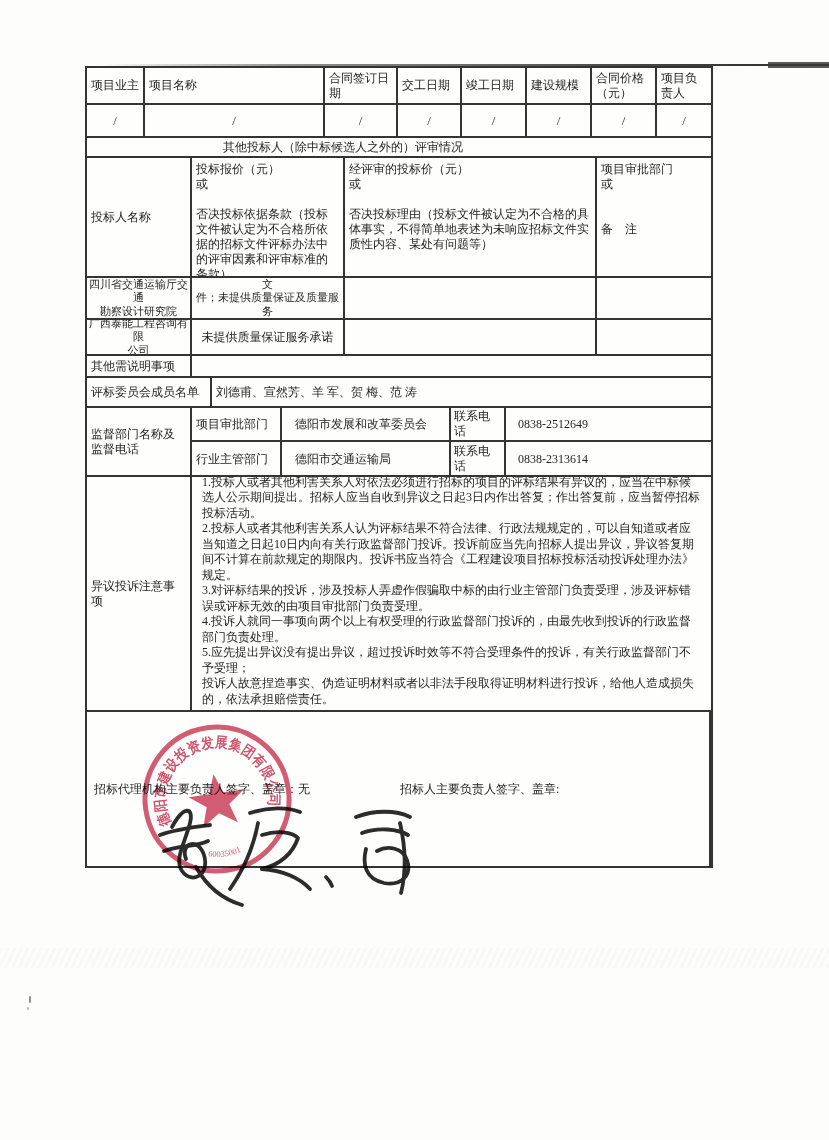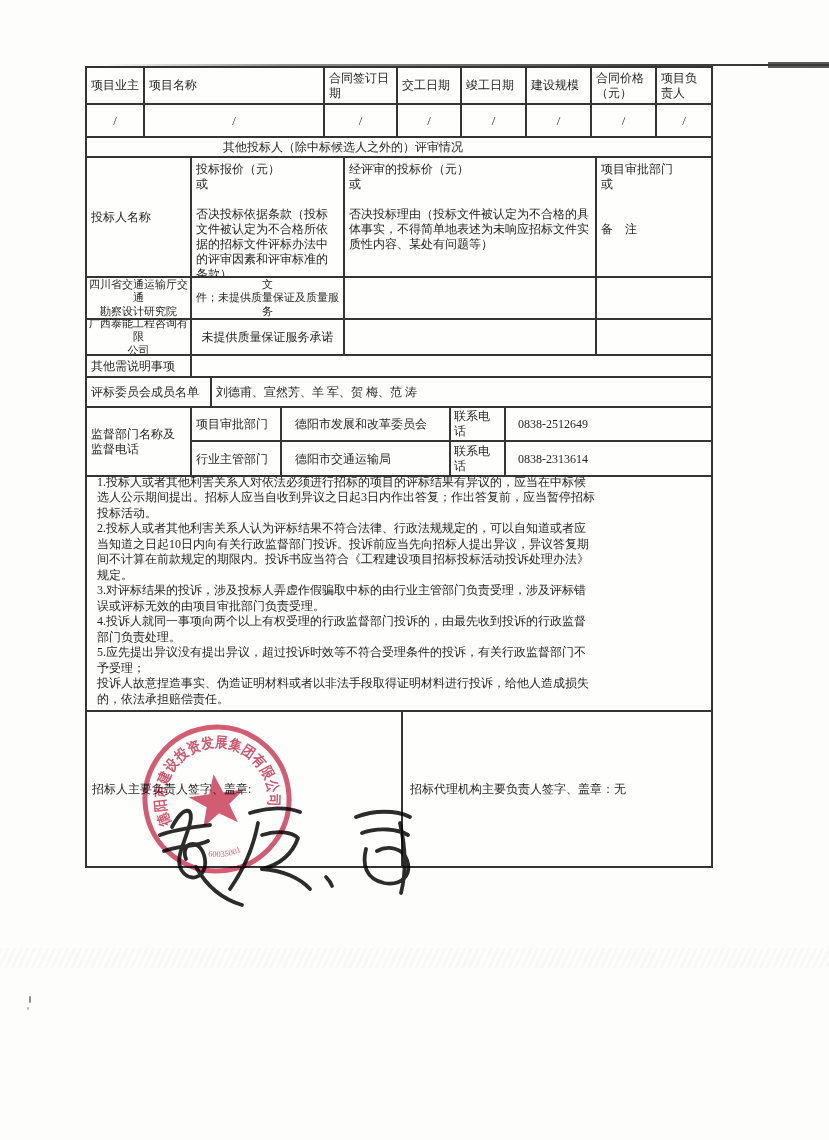--- a/index.html
+++ b/index.html
@@ -212,34 +212,37 @@
             <span>联系电话</span>
           </div>
         <div class="cell vc end" style="width:205px;padding-left:12px">
             <span>0838-2313614</span>
           </div>
       </div>
     </div>
   </div>
 
   <div class="row" style="height:235px">
+    <div class="cell vc" style="width:105px">
+        <span>异议投诉注意事项</span>
+      </div>
     <div class="cell topa end complaint-text ml" style="width:519px"><span class="ml">1.投标人或者其他利害关系人对依法必须进行招标的项目的评标结果有异议的，应当在中标候选人公示期间提出。招标人应当自收到异议之日起3日内作出答复；作出答复前，应当暂停招标投标活动。
 2.投标人或者其他利害关系人认为评标结果不符合法律、行政法规规定的，可以自知道或者应当知道之日起10日内向有关行政监督部门投诉。投诉前应当先向招标人提出异议，异议答复期间不计算在前款规定的期限内。投诉书应当符合《工程建设项目招标投标活动投诉处理办法》规定。
 3.对评标结果的投诉，涉及投标人弄虚作假骗取中标的由行业主管部门负责受理，涉及评标错误或评标无效的由项目审批部门负责受理。
 4.投诉人就同一事项向两个以上有权受理的行政监督部门投诉的，由最先收到投诉的行政监督部门负责处理。
 5.应先提出异议没有提出异议，超过投诉时效等不符合受理条件的投诉，有关行政监督部门不予受理；
 投诉人故意捏造事实、伪造证明材料或者以非法手段取得证明材料进行投诉，给他人造成损失的，依法承担赔偿责任。</span></div>
   </div>
 
   <div class="row last" style="height:154px">
+    <div class="cell vc sig-label end" style="width:308px;padding-left:7px">
+        <span>招标代理机构主要负责人签字、盖章：无</span>
+      </div>
     <div class="cell vc sig-label" style="width:316px;padding-left:5px">
         <span>招标人主要负责人签字、盖章:</span>
-      </div>
-    <div class="cell vc sig-label end" style="width:308px;padding-left:7px">
-        <span>招标代理机构主要负责人签字、盖章：无</span>
       </div>
   </div>
 </div>
 
 <svg class="stamp" viewBox="0 0 170 170">
   <defs>
     <path id="arcTop" d="M 36.1,102.8 A 52,52 0 1 1 133.9,102.8" fill="none"></path>
     <path id="arcBottom" d="M 47.7,129.4 A 58,58 0 0 0 122.3,129.4" fill="none"></path>
   </defs>
   <circle cx="85" cy="85" r="72" fill="none" stroke="#cc4660" stroke-width="5" opacity=".95"></circle>

